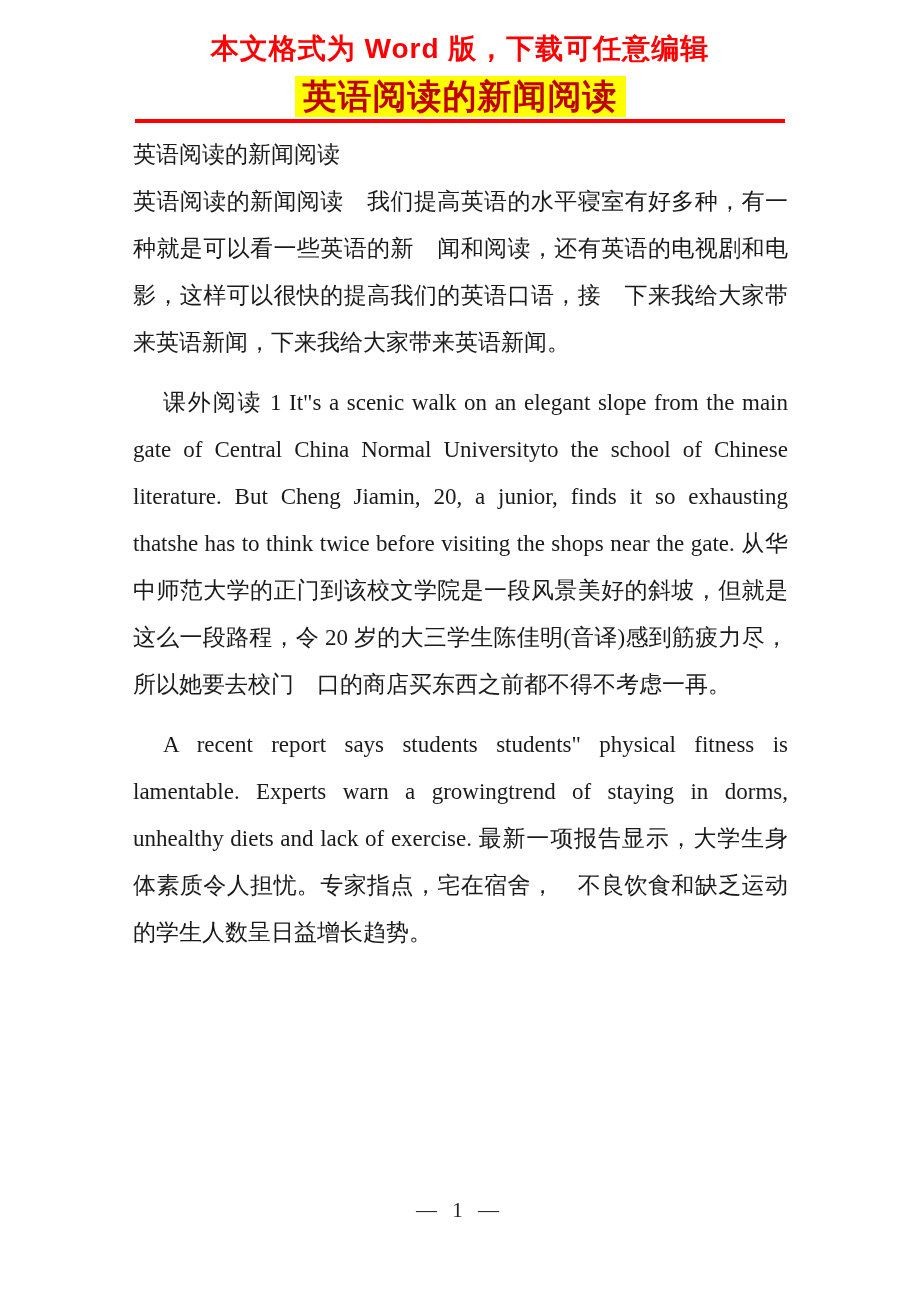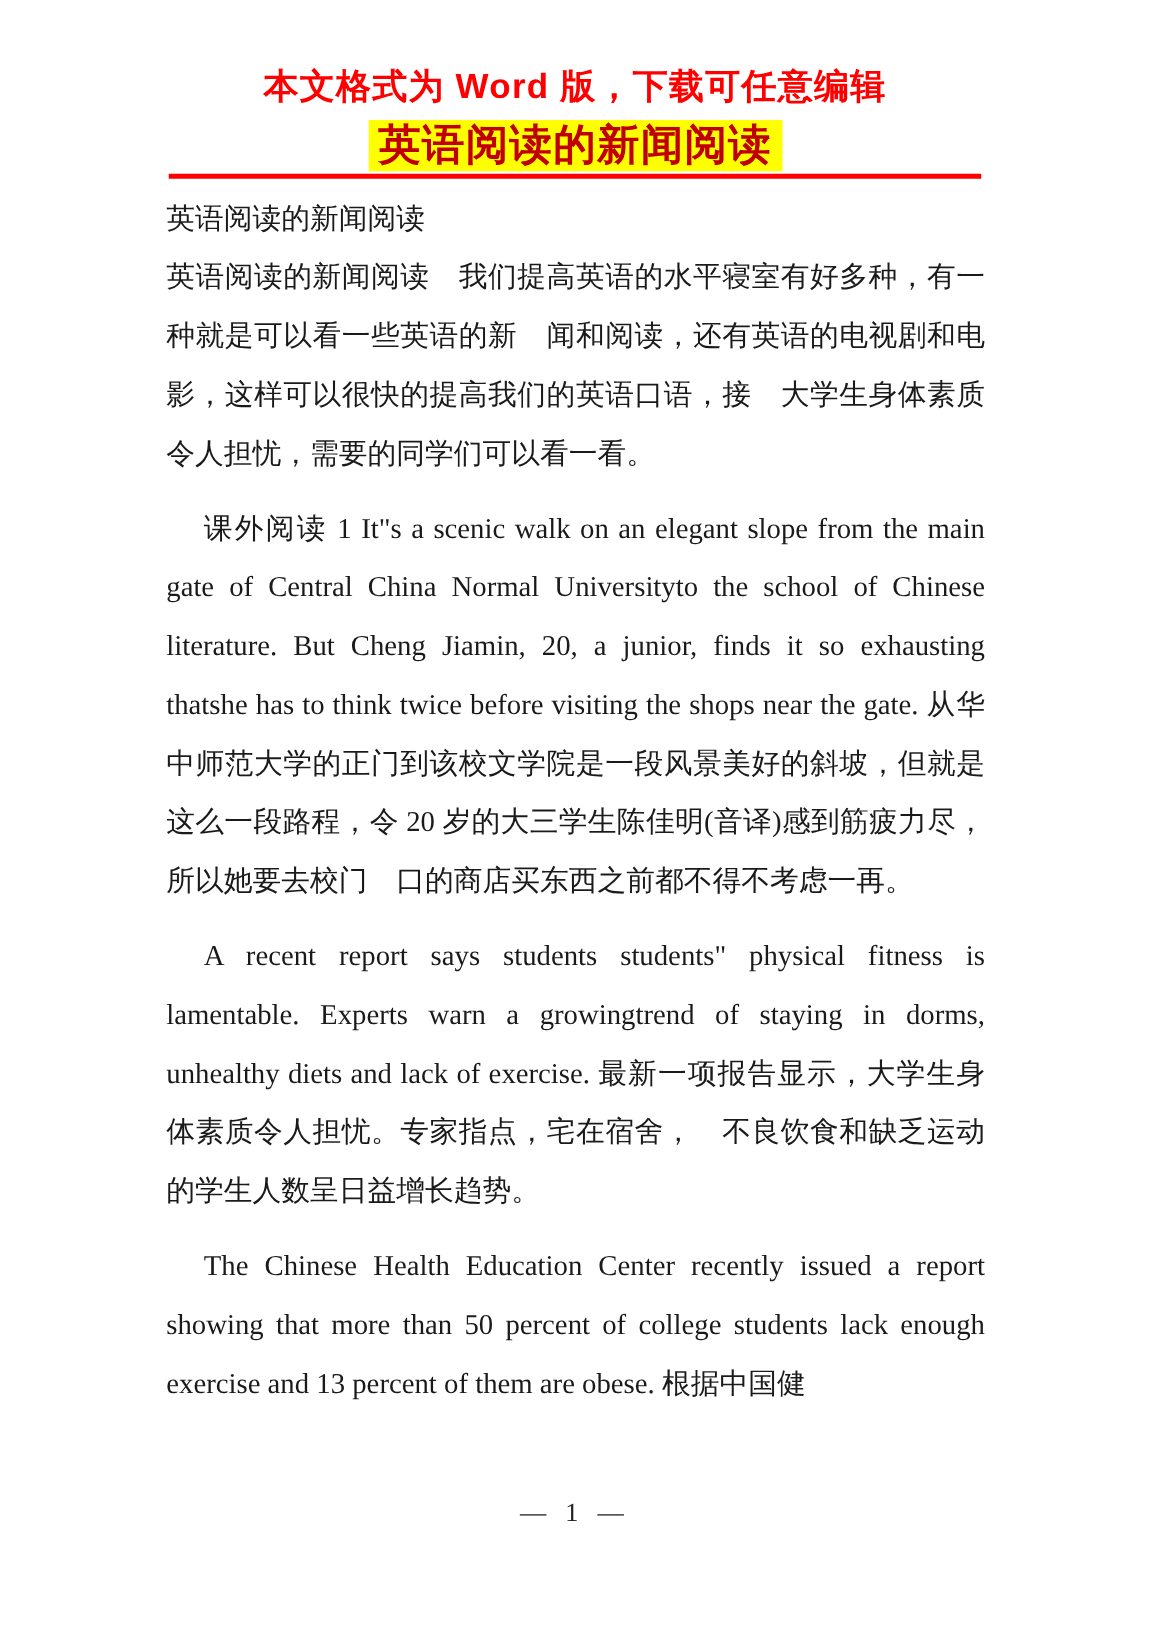--- a/index.html
+++ b/index.html
@@ -10,21 +10,21 @@
     font-family: "Liberation Serif", "DejaVu Serif", serif;
   }
   .page {
     position: relative;
     width: 920px;
     height: 1302px;
     background: #ffffff;
     overflow: hidden;
   }
   .header-notice {
-    padding-top: 52px;
+    padding-top: 32px;
     text-align: center;
     color: #ff0000;
     font-family: "Liberation Sans", "DejaVu Sans", sans-serif;
     font-weight: bold;
     font-size: 28px;
     line-height: 34px;
     letter-spacing: 1px;
   }
   .title-row {
     text-align: center;
@@ -82,21 +82,20 @@
   <div class="header-notice">本文格式为 Word 版，下载可任意编辑</div>
 
   <div class="title-row">
     <span class="doc-title">英语阅读的新闻阅读</span>
   </div>
 
   <div class="title-divider"></div>
 
   <div class="body-text">
     <p>英语阅读的新闻阅读</p>
-    <p>英语阅读的新闻阅读　我们提高英语的水平寝室有好多种，有一种就是可以看一些英语的新　闻和阅读，还有英语的电视剧和电影，这样可以很快的提高我们的英语口语，接　大学生身体素质令人担忧，需要的同学们可以看一看。</p>
+    <p>英语阅读的新闻阅读　我们提高英语的水平寝室有好多种，有一种就是可以看一些英语的新　闻和阅读，还有英语的电视剧和电影，这样可以很快的提高我们的英语口语，接　下来我给大家带来英语新闻，下来我给大家带来英语新闻。</p>
     <p class="indent">课外阅读 1 It"s a scenic walk on an elegant slope from the main gate of Central China Normal Universityto the school of Chinese literature. But Cheng Jiamin, 20, a junior, finds it so exhausting thatshe has to think twice before visiting the shops near the gate. 从华中师范大学的正门到该校文学院是一段风景美好的斜坡，但就是 这么一段路程，令 20 岁的大三学生陈佳明(音译)感到筋疲力尽，所以她要去校门　口的商店买东西之前都不得不考虑一再。</p>
     <p class="indent">A recent report says students students" physical fitness is lamentable. Experts warn a growingtrend of staying in dorms, unhealthy diets and lack of exercise. 最新一项报告显示，大学生身体素质令人担忧。专家指点，宅在宿舍，　不良饮食和缺乏运动的学生人数呈日益增长趋势。</p>
-    <p class="indent">The Chinese Health Education Center recently issued a report showing that more than 50 percent of college students lack enough exercise and 13 percent of them are obese. 根据中国健</p>
   </div>
 
   <div class="page-number">— 1 —</div>
 
 </div>
 
 </body></html>

